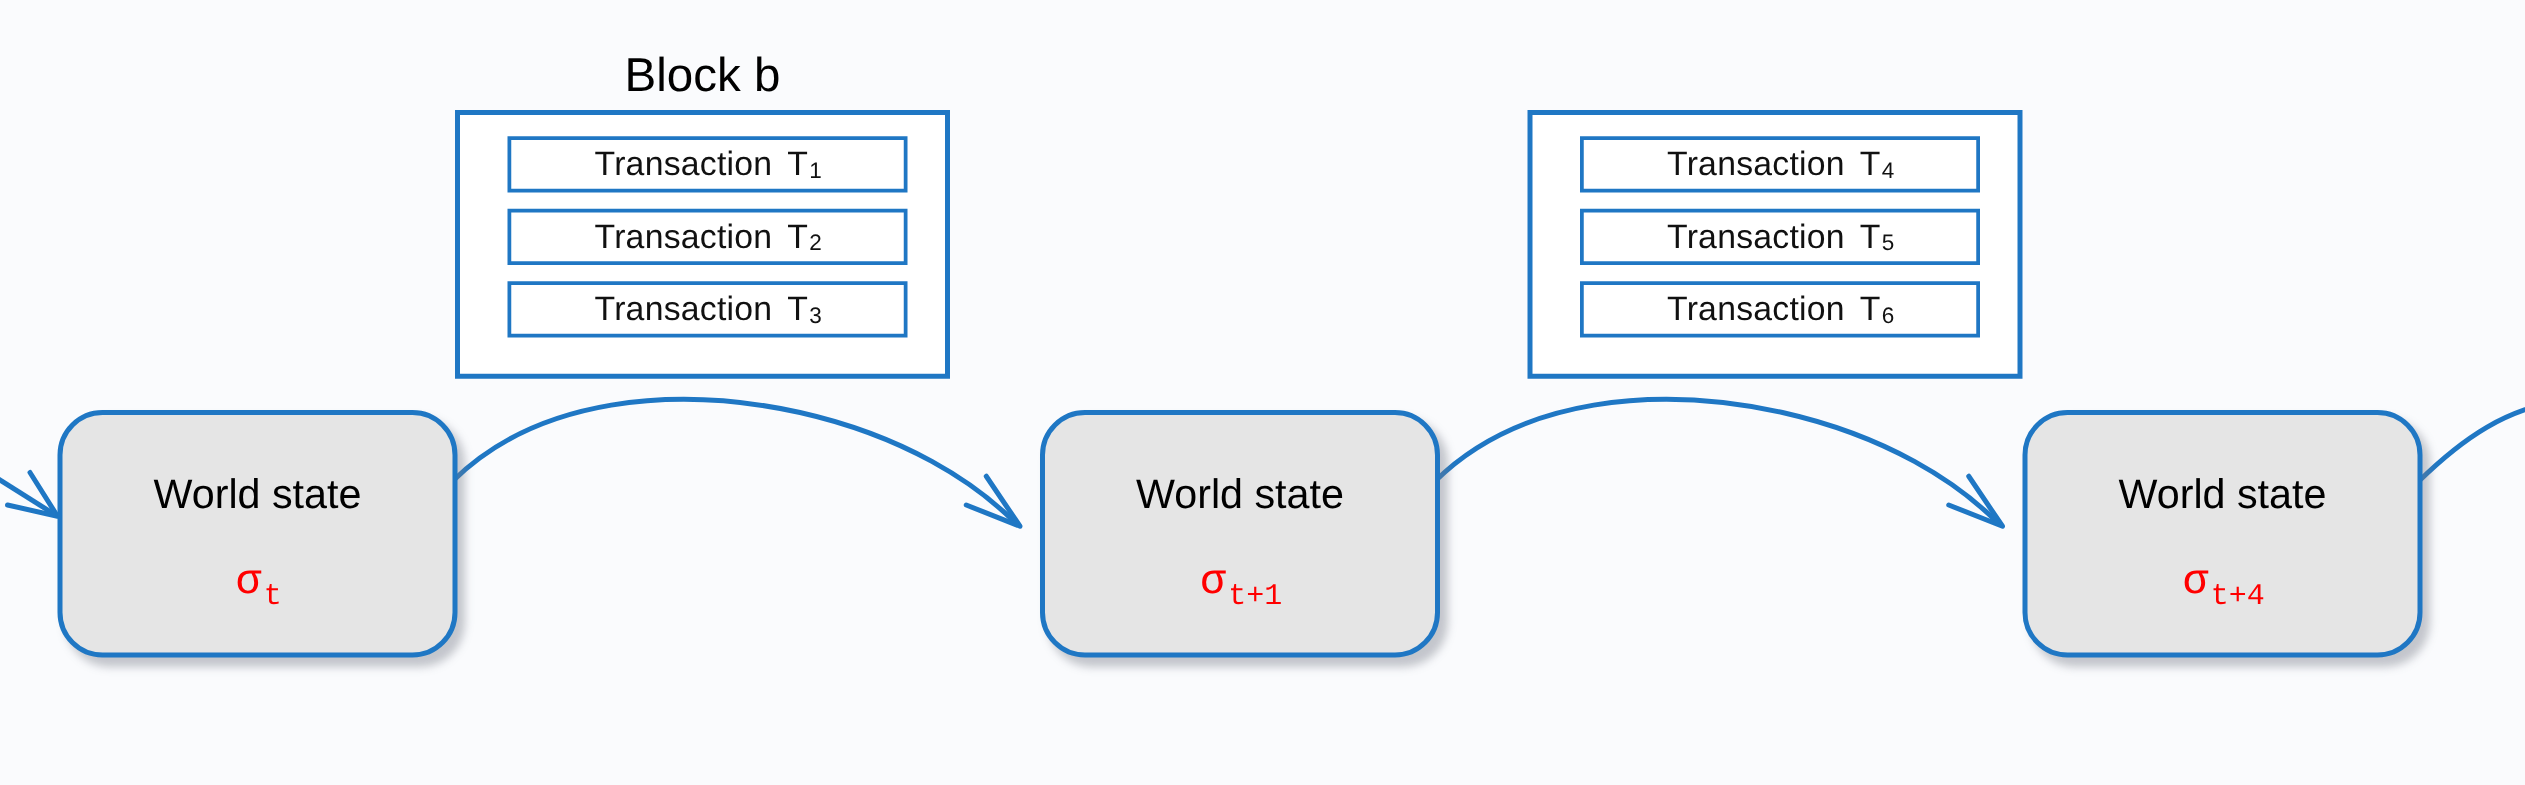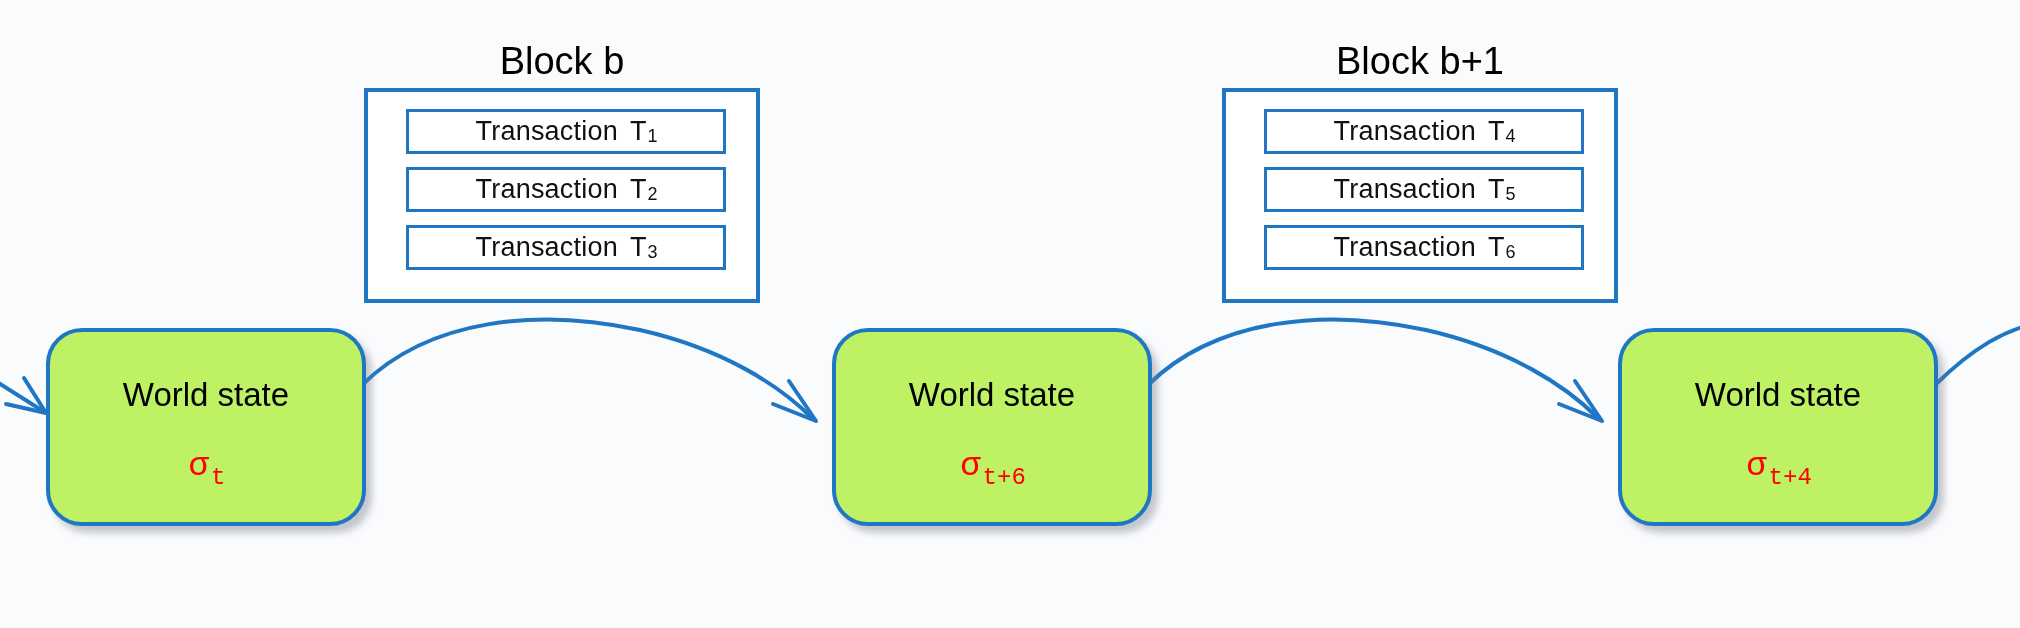--- a/index.html
+++ b/index.html
@@ -77,21 +77,21 @@
     top: 5px;
     left: 1px;
   }
 
   
   .state-node {
     position: absolute;
     box-sizing: border-box;
     border: 4px solid #1f77c4;
     border-radius: 36px;
-    background: #bef264;
+    background: #e5e5e5;
     box-shadow: 6px 7px 7px rgba(120,125,135,0.42);
     display: flex;
     flex-direction: column;
     align-items: center;
     justify-content: center;
   }
   .state-title {
     font-size: 33px;
     color: #000000;
     line-height: 1;
@@ -161,21 +161,20 @@
           <span class="tx-label">Transaction</span>
           <span class="tx-id">T</span>
             <span class="tx-sub">3</span>
         </div>
 
       </div>
     </div>
   </div>
 
   <div class="block-group" style="left:1222px; top:42px; width:396px; height:261px;">
-    <div class="block-title">Block b+1</div>
     <div class="block-box">
       <div class="tx-list">
 
         <div class="tx-row">
           <span class="tx-label">Transaction</span>
           <span class="tx-id">T</span>
             <span class="tx-sub">4</span>
         </div>
 
         <div class="tx-row">
@@ -194,21 +193,21 @@
     </div>
   </div>
 
   <div class="state-node" style="left:46px; top:328px; width:320px; height:198px;">
     <div class="state-title">World state</div>
     <div class="state-sigma"><span>σ</span><span class="sig-sub">t</span></div>
   </div>
 
   <div class="state-node" style="left:832px; top:328px; width:320px; height:198px;">
     <div class="state-title">World state</div>
-    <div class="state-sigma"><span>σ</span><span class="sig-sub">t+6</span></div>
+    <div class="state-sigma"><span>σ</span><span class="sig-sub">t+1</span></div>
   </div>
 
   <div class="state-node" style="left:1618px; top:328px; width:320px; height:198px;">
     <div class="state-title">World state</div>
     <div class="state-sigma"><span>σ</span><span class="sig-sub">t+4</span></div>
   </div>
 
 </div>
 
 </body></html>

